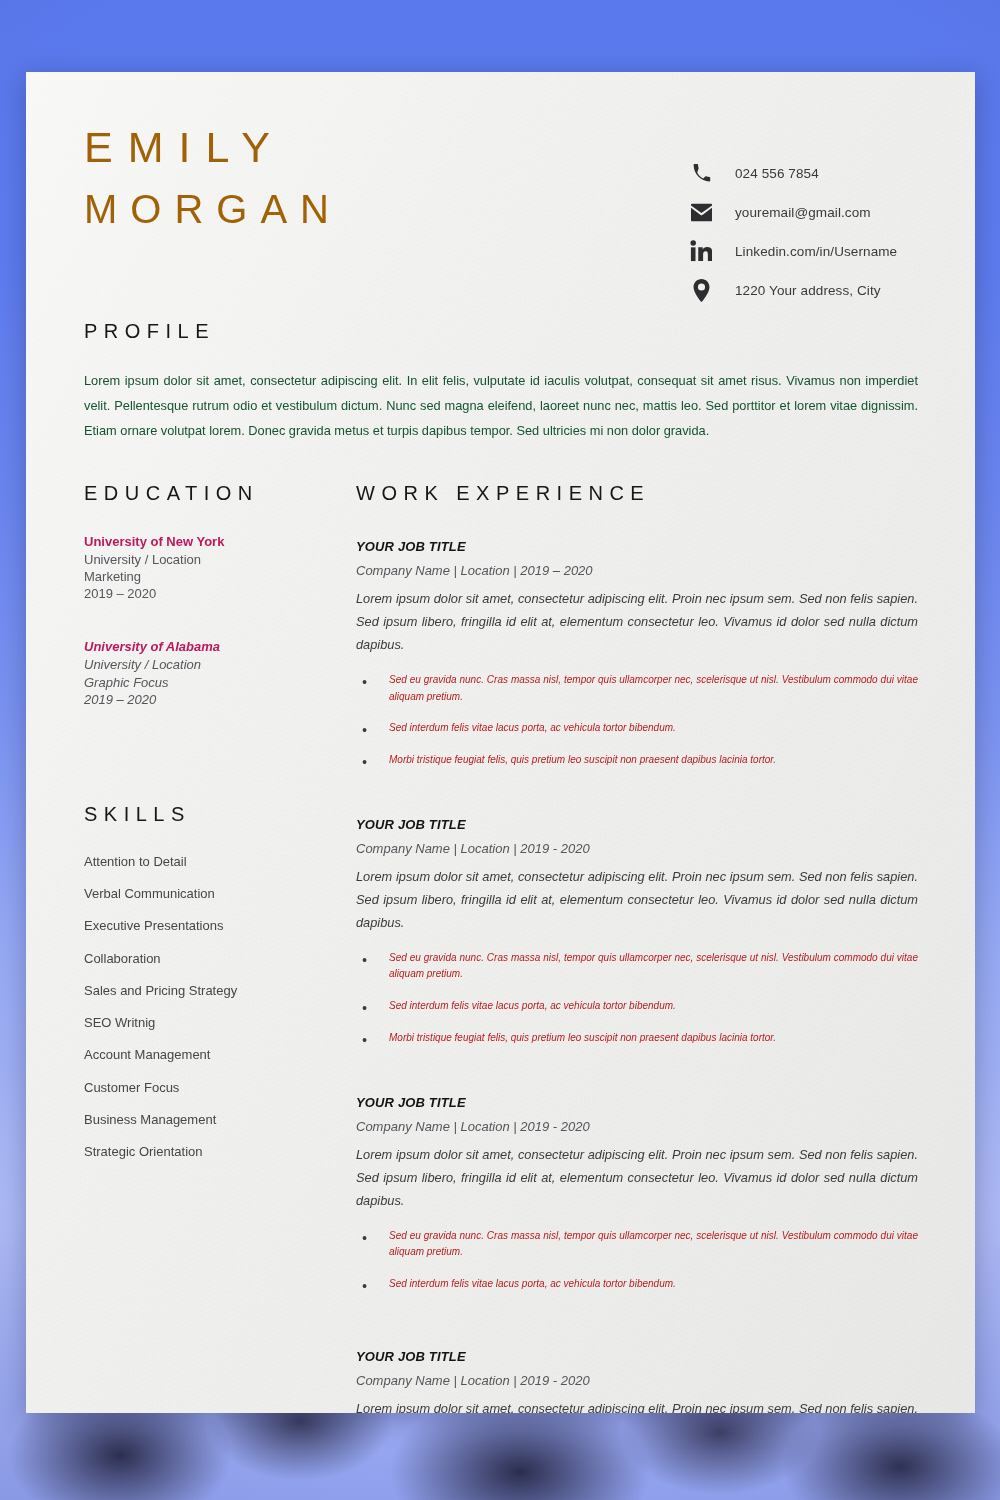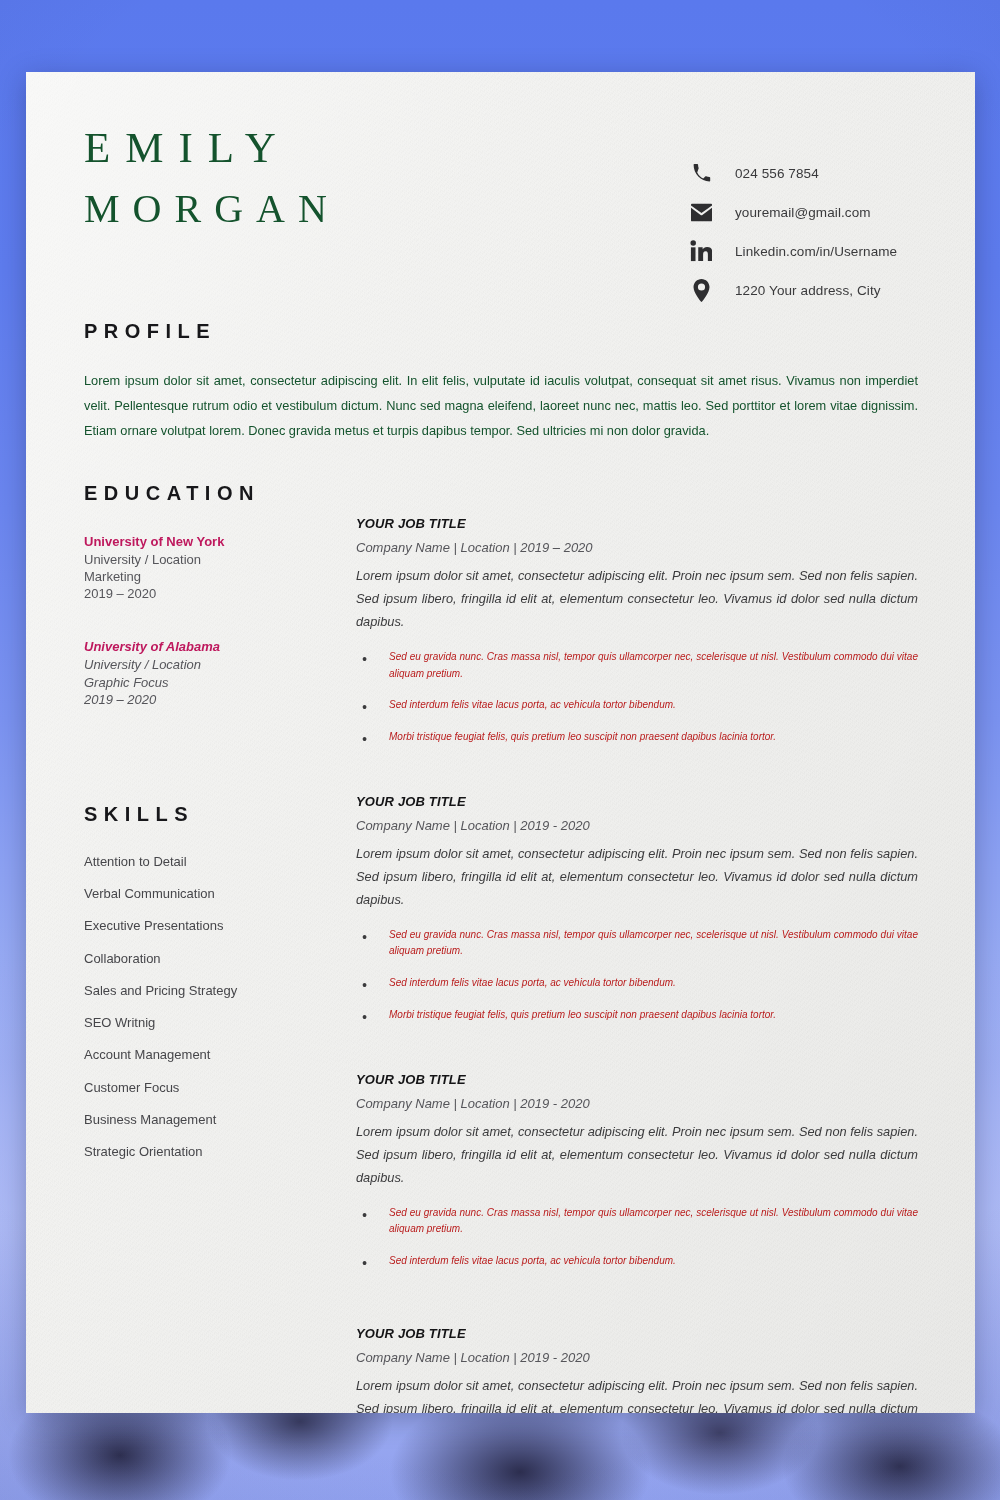--- a/index.html
+++ b/index.html
@@ -117,25 +117,24 @@
     position: absolute;
     left: 0; top: 0;
     width: 100%;
   }
   .name-block {
     position: absolute;
     left: 58px;
     top: 54px;
   }
   .name-first, .name-last {
-    color: #14532d;
+    color: #a16207;
     font-weight: 300;
     line-height: 1.0;
     white-space: nowrap;
-    font-family: Liberation Serif, serif;
   }
   .name-first {
     font-size: 43px;
     letter-spacing: 15px;
   }
   .name-last {
     font-size: 40px;
     letter-spacing: 13px;
     margin-top: 20px;
   }
@@ -164,21 +163,21 @@
     margin-left: 19px;
     font-size: 13.5px;
     color: #3a3a3c;
     letter-spacing: 0.1px;
     white-space: nowrap;
   }
 
   
   .sec-head {
     font-size: 20px;
-    font-weight: 700;
+    font-weight: 400;
     color: #17171a;
     letter-spacing: 6.5px;
     white-space: nowrap;
   }
 
   
   .profile {
     position: absolute;
     left: 58px;
     top: 248px;
@@ -383,20 +382,21 @@
           <div class="skill-item">Account Management</div>
           <div class="skill-item">Customer Focus</div>
           <div class="skill-item">Business Management</div>
           <div class="skill-item">Strategic Orientation</div>
         </div>
       </div>
 
     </div>
 
     <div class="col-right">
+      <div class="sec-head">WORK EXPERIENCE</div>
 
       <div class="jobs">
 
         <div class="job jobspace-lg">
           <div class="job-title">YOUR JOB TITLE</div>
           <div class="job-meta">Company Name | Location | 2019 – 2020</div>
           <div class="job-desc">Lorem ipsum dolor sit amet, consectetur adipiscing elit. Proin nec ipsum sem. Sed non felis sapien. Sed ipsum libero, fringilla id elit at, elementum consectetur leo. Vivamus id dolor sed nulla dictum dapibus.</div>
           <ul class="job-bullets">
             <li>Sed eu gravida nunc. Cras massa nisl, tempor quis ullamcorper nec, scelerisque ut nisl. Vestibulum commodo dui vitae aliquam pretium.</li>
             <li>Sed interdum felis vitae lacus porta, ac vehicula tortor bibendum.</li>

